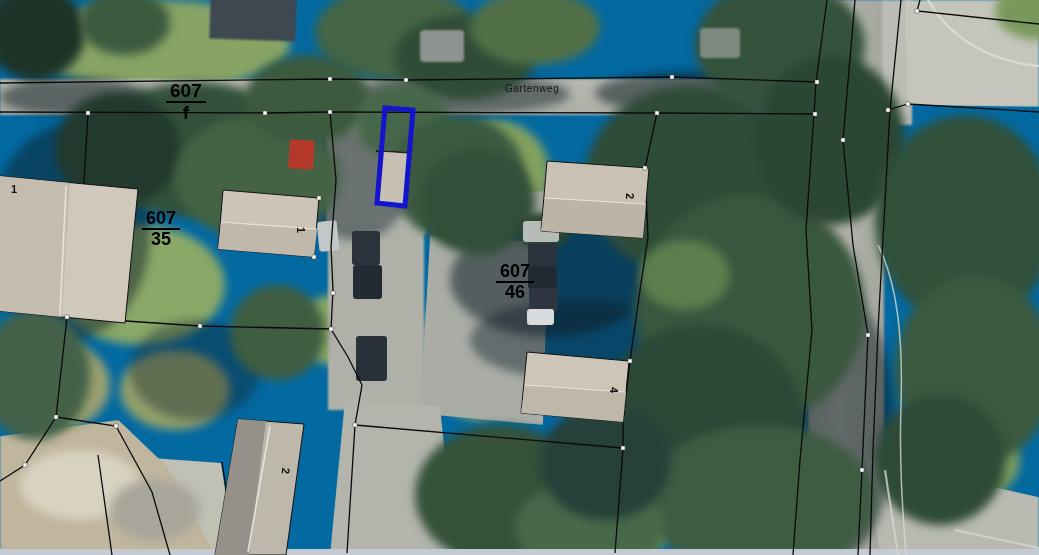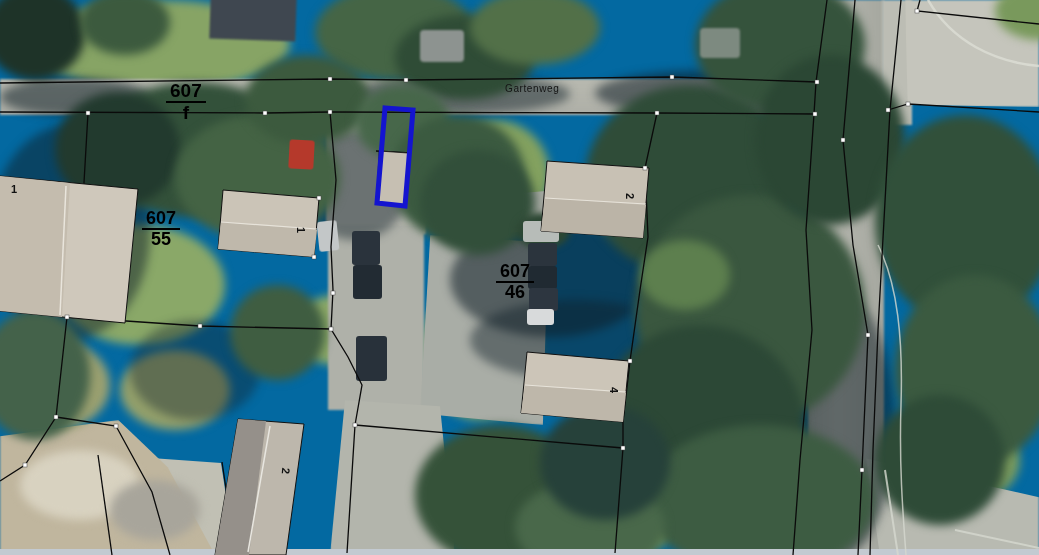--- a/index.html
+++ b/index.html
@@ -199,21 +199,21 @@
     </g>
   </svg>
 
   <div>
     <div class="lbl frac" style="left:166px;top:81px;font-size:19px;">
       <span class="num">607</span>
       <span class="den">f</span>
     </div>
     <div class="lbl frac" style="left:142px;top:209px;font-size:18px;">
       <span class="num">607</span>
-      <span class="den">55</span>
+      <span class="den">35</span>
     </div>
     <div class="lbl frac" style="left:496px;top:262px;font-size:18px;">
       <span class="num">607</span>
       <span class="den">46</span>
     </div>
     <div class="lbl street" style="left:505px;top:83px;">Gartenweg</div>
     <div class="lbl hn" style="left:11px;top:183px;">1</div>
     <div class="lbl hn" style="left:298px;top:224px;transform:rotate(90deg);">1</div>
     <div class="lbl hn" style="left:627px;top:190px;transform:rotate(90deg);">2</div>
     <div class="lbl hn" style="left:611px;top:384px;transform:rotate(90deg);">4</div>

